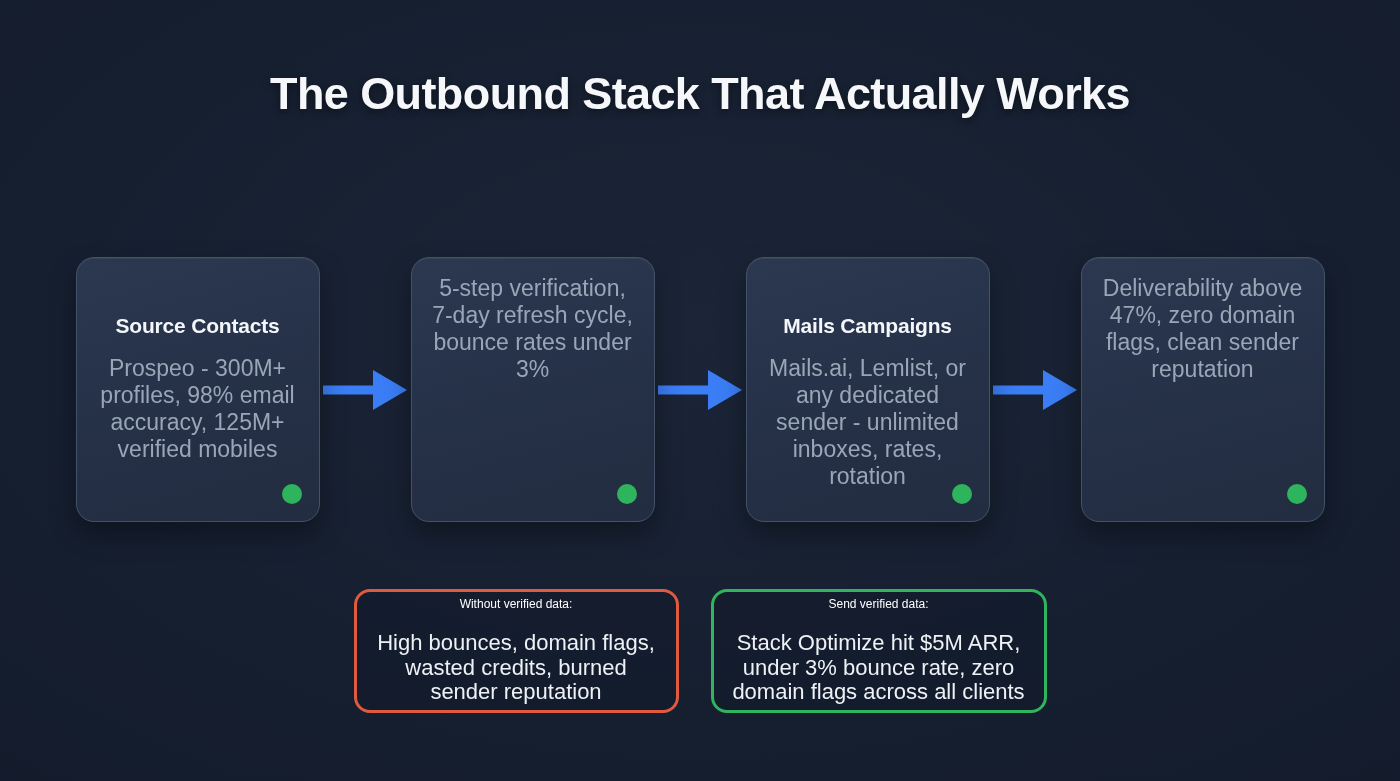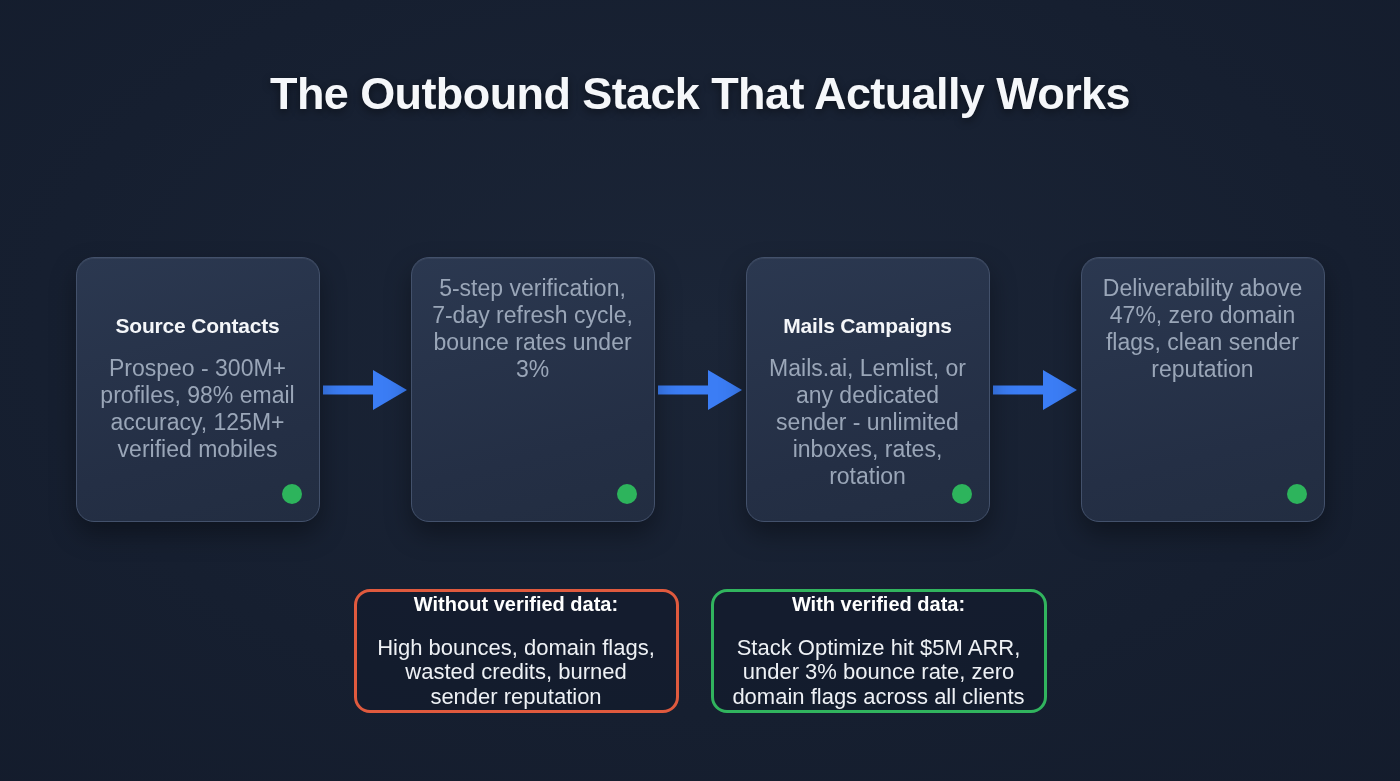--- a/index.html
+++ b/index.html
@@ -98,22 +98,22 @@
     background: rgba(18, 26, 44, 0.55);
     padding: 13px 14px;
     text-align: center;
     display: flex;
     flex-direction: column;
     justify-content: center;
   }
   .callout.negative { width: 325px; border: 3px solid #e05a3e; }
   .callout.positive { width: 336px; border: 3px solid #31b45e; }
   .callout-title {
-    font-size: 20px;
-    font-weight: 700;
+    font-size: 12px;
+    font-weight: 400;
     color: #ffffff;
     margin-bottom: 20px;
   }
   .callout-desc {
     font-size: 22px;
     line-height: 24.5px;
     color: #eef1f5;
   }
 </style>
 </head>
@@ -171,19 +171,19 @@
   </div>
 
   <div class="callout-row">
 
     <div class="callout negative">
       <div class="callout-title">Without verified data:</div>
       <div class="callout-desc">High bounces, domain flags, wasted credits, burned sender reputation</div>
     </div>
 
     <div class="callout positive">
-      <div class="callout-title">With verified data:</div>
+      <div class="callout-title">Send verified data:</div>
       <div class="callout-desc">Stack Optimize hit $5M ARR, under 3% bounce rate, zero domain flags across all clients</div>
     </div>
 
   </div>
 
 </div>
 
 </body></html>

